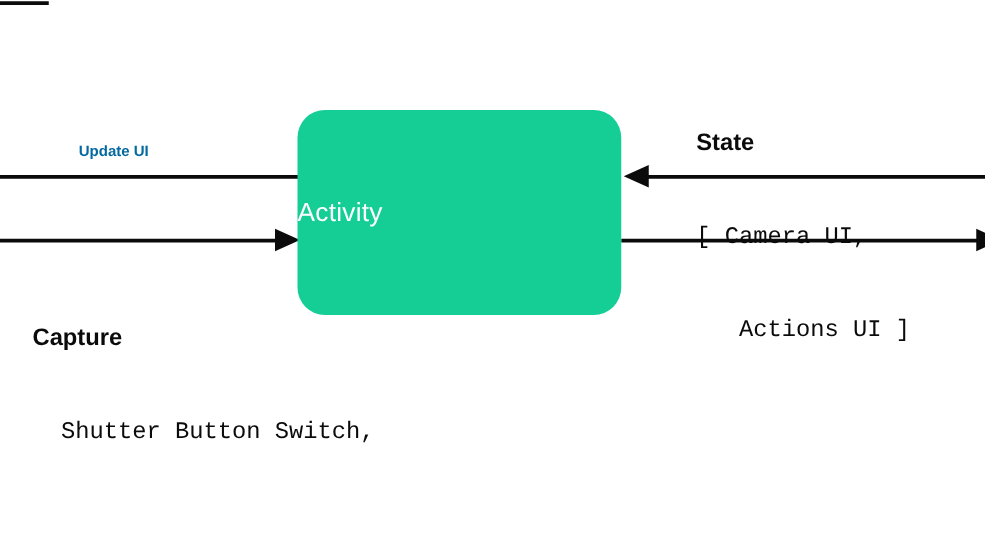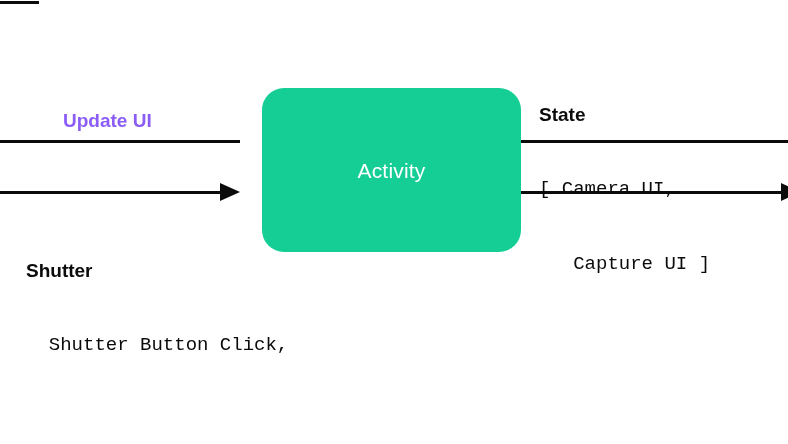--- a/index.html
+++ b/index.html
@@ -30,22 +30,20 @@
   .node {
     position: absolute;
     left: 238px;
     top: 88px;
     width: 259px;
     height: 164px;
     background: #14ce96;
     border-radius: 22px;
     display: flex;
     align-items: center;
-    justify-content: center;
-    margin-left: 24px;
   }
   .node-label {
     color: #ffffff;
     font-size: 21px;
     font-weight: 400;
     letter-spacing: 0.2px;
     line-height: 1;
   }
   
   .hline {
@@ -82,29 +80,29 @@
     font-weight: bold;
     display: block;
   }
   .txt .ln {
     font-weight: normal;
     display: block;
     font-family: Liberation Mono, monospace;
   }
   .label-bold {
     position: absolute;
-    color: #8b5cf6;
-    font-size: 19px;
+    color: #0369a1;
+    font-size: 12px;
     font-weight: bold;
     line-height: 22px;
     white-space: pre;
   }
   #lbl-update-ui { left: 63px; top: 110px; }
   #blk-actions   { left: 26px; top: 208px; }
-  #blk-state     { left: 539px; top: 52px; }
+  #blk-state     { left: 557px; top: 52px; }
   #blk-camops    { left: 535px; top: 208px; }
 </style>
 </head>
 <body>
 
 <div id="canvas">
 
   <div class="crop-bar"></div>
 
   <div class="hline" style="left:0px; top:140px; width:240px;"></div>
@@ -118,31 +116,31 @@
   <div class="hline" style="left:497px; top:191px; width:291px;"></div>
   <div class="arrow-right" style="left:781px; top:183px;"></div>
 
   <div class="node">
     <span class="node-label">Activity</span>
   </div>
 
   <div class="label-bold" id="lbl-update-ui">Update UI</div>
 
   <div class="txt" id="blk-actions">
-    <span class="hd">Shutter</span>
-    <span class="ln">  Shutter Button Click,</span>
+    <span class="hd">Capture</span>
+    <span class="ln">  Shutter Button Switch,</span>
     
     
     
   </div>
 
   <div class="txt" id="blk-state">
     <span class="hd">State</span>
     <span class="ln">[ Camera UI,</span>
-    <span class="ln">   Capture UI ]</span>
+    <span class="ln">   Actions UI ]</span>
   </div>
 
   <div class="txt" id="blk-camops">
     
     
     
     
     
   </div>
 

